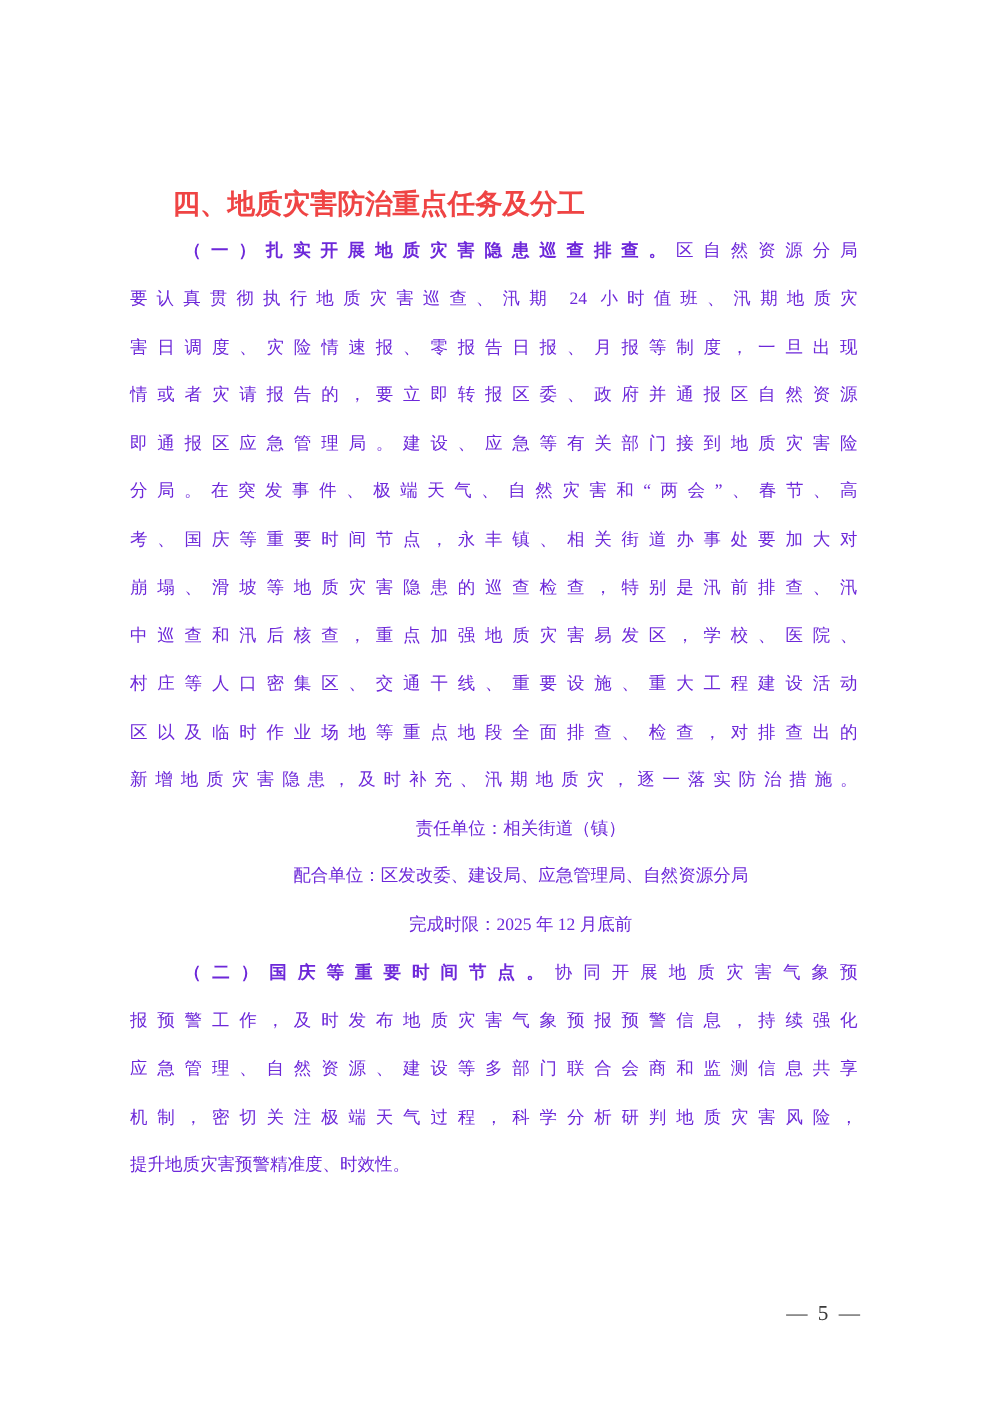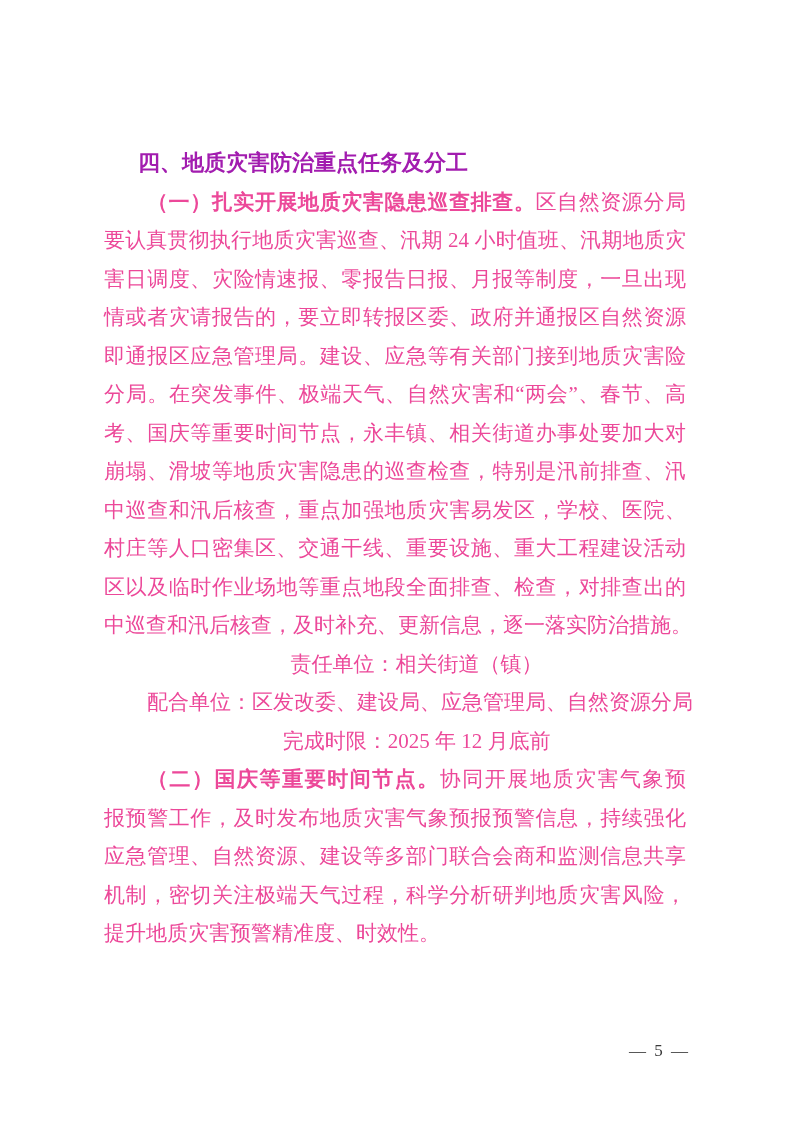--- a/index.html
+++ b/index.html
@@ -22,29 +22,29 @@
     width: 582px;
   }
   .heading {
     font-family: "Liberation Sans", sans-serif;
     font-weight: bold;
     font-size: 22px;
     line-height: 38.5px;
     height: 38.5px;
     margin: 0;
     text-indent: 34px;
-    color: #a21caf;
+    color: #ef4444;
     white-space: nowrap;
   }
   .line {
-    font-size: 21px;
+    font-size: 14px;
     line-height: 38.5px;
     height: 38.5px;
     white-space: nowrap;
-    color: #ec4899;
+    color: #6d28d9;
   }
   .line.justify {
     text-align: justify;
     text-align-last: justify;
   }
   .line.indent {
     text-indent: 43px;
     text-align: center;
   }
   .line .bold {
@@ -72,21 +72,21 @@
         <div class="line justify"><span class="">要认真贯彻执行地质灾害巡查、汛期 24 小时值班、汛期地质灾</span></div>
         <div class="line justify"><span class="">害日调度、灾险情速报、零报告日报、月报等制度，一旦出现</span></div>
         <div class="line justify"><span class="">情或者灾请报告的，要立即转报区委、政府并通报区自然资源</span></div>
         <div class="line justify"><span class="">即通报区应急管理局。建设、应急等有关部门接到地质灾害险</span></div>
         <div class="line justify"><span class="">分局。在突发事件、极端天气、自然灾害和“两会”、春节、高</span></div>
         <div class="line justify"><span class="">考、国庆等重要时间节点，永丰镇、相关街道办事处要加大对</span></div>
         <div class="line justify"><span class="">崩塌、滑坡等地质灾害隐患的巡查检查，特别是汛前排查、汛</span></div>
         <div class="line justify"><span class="">中巡查和汛后核查，重点加强地质灾害易发区，学校、医院、</span></div>
         <div class="line justify"><span class="">村庄等人口密集区、交通干线、重要设施、重大工程建设活动</span></div>
         <div class="line justify"><span class="">区以及临时作业场地等重点地段全面排查、检查，对排查出的</span></div>
-        <div class="line justify"><span class="">中巡查和汛后核查，及时补充、更新信息，逐一落实防治措施。</span></div>
+        <div class="line justify"><span class="">新增地质灾害隐患，及时补充、汛期地质灾，逐一落实防治措施。</span></div>
         <div class="line indent"><span class="">责任单位：相关街道（镇）</span></div>
         <div class="line indent"><span class="">配合单位：区发改委、建设局、应急管理局、自然资源分局</span></div>
         <div class="line indent"><span class="">完成时限：2025 年 12 月底前</span></div>
         <div class="line justify indent"><span class="bold">（二）国庆等重要时间节点。</span><span class="">协同开展地质灾害气象预</span></div>
         <div class="line justify"><span class="">报预警工作，及时发布地质灾害气象预报预警信息，持续强化</span></div>
         <div class="line justify"><span class="">应急管理、自然资源、建设等多部门联合会商和监测信息共享</span></div>
         <div class="line justify"><span class="">机制，密切关注极端天气过程，科学分析研判地质灾害风险，</span></div>
         <div class="line"><span class="">提升地质灾害预警精准度、时效性。</span></div>
       </div>
   </div>

